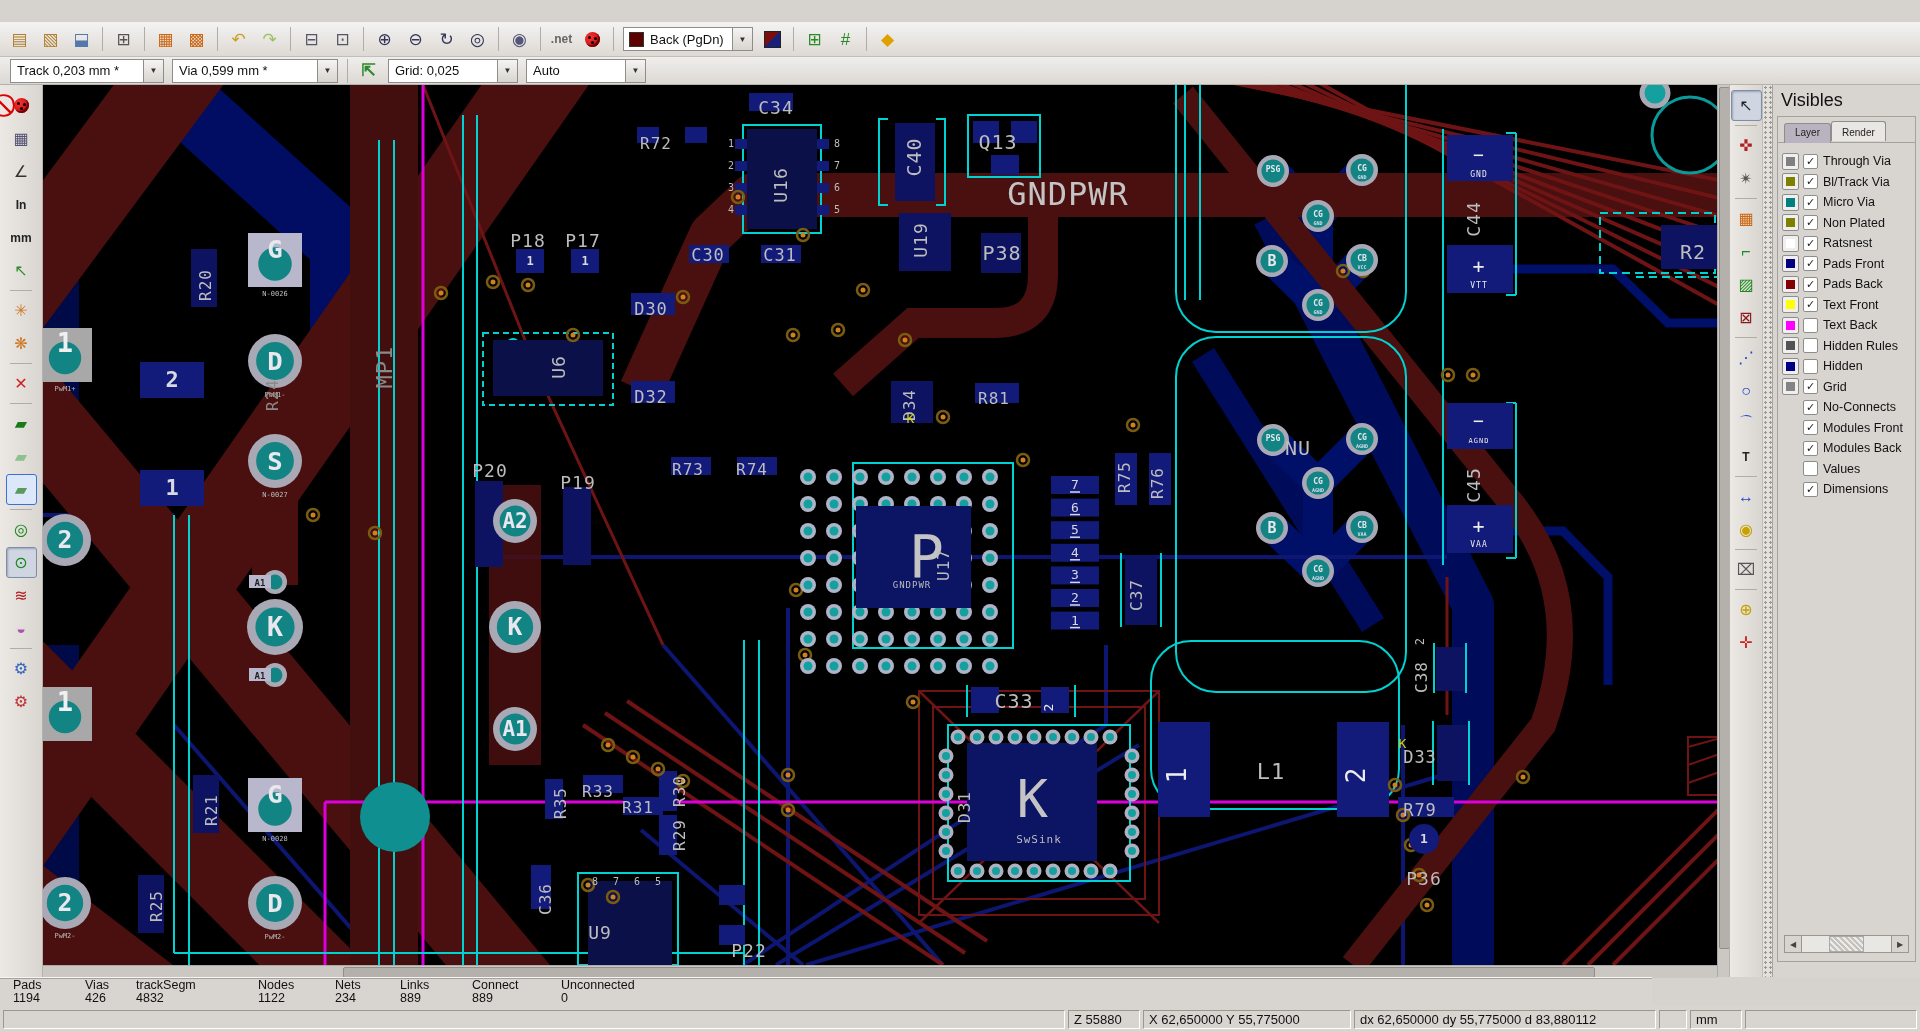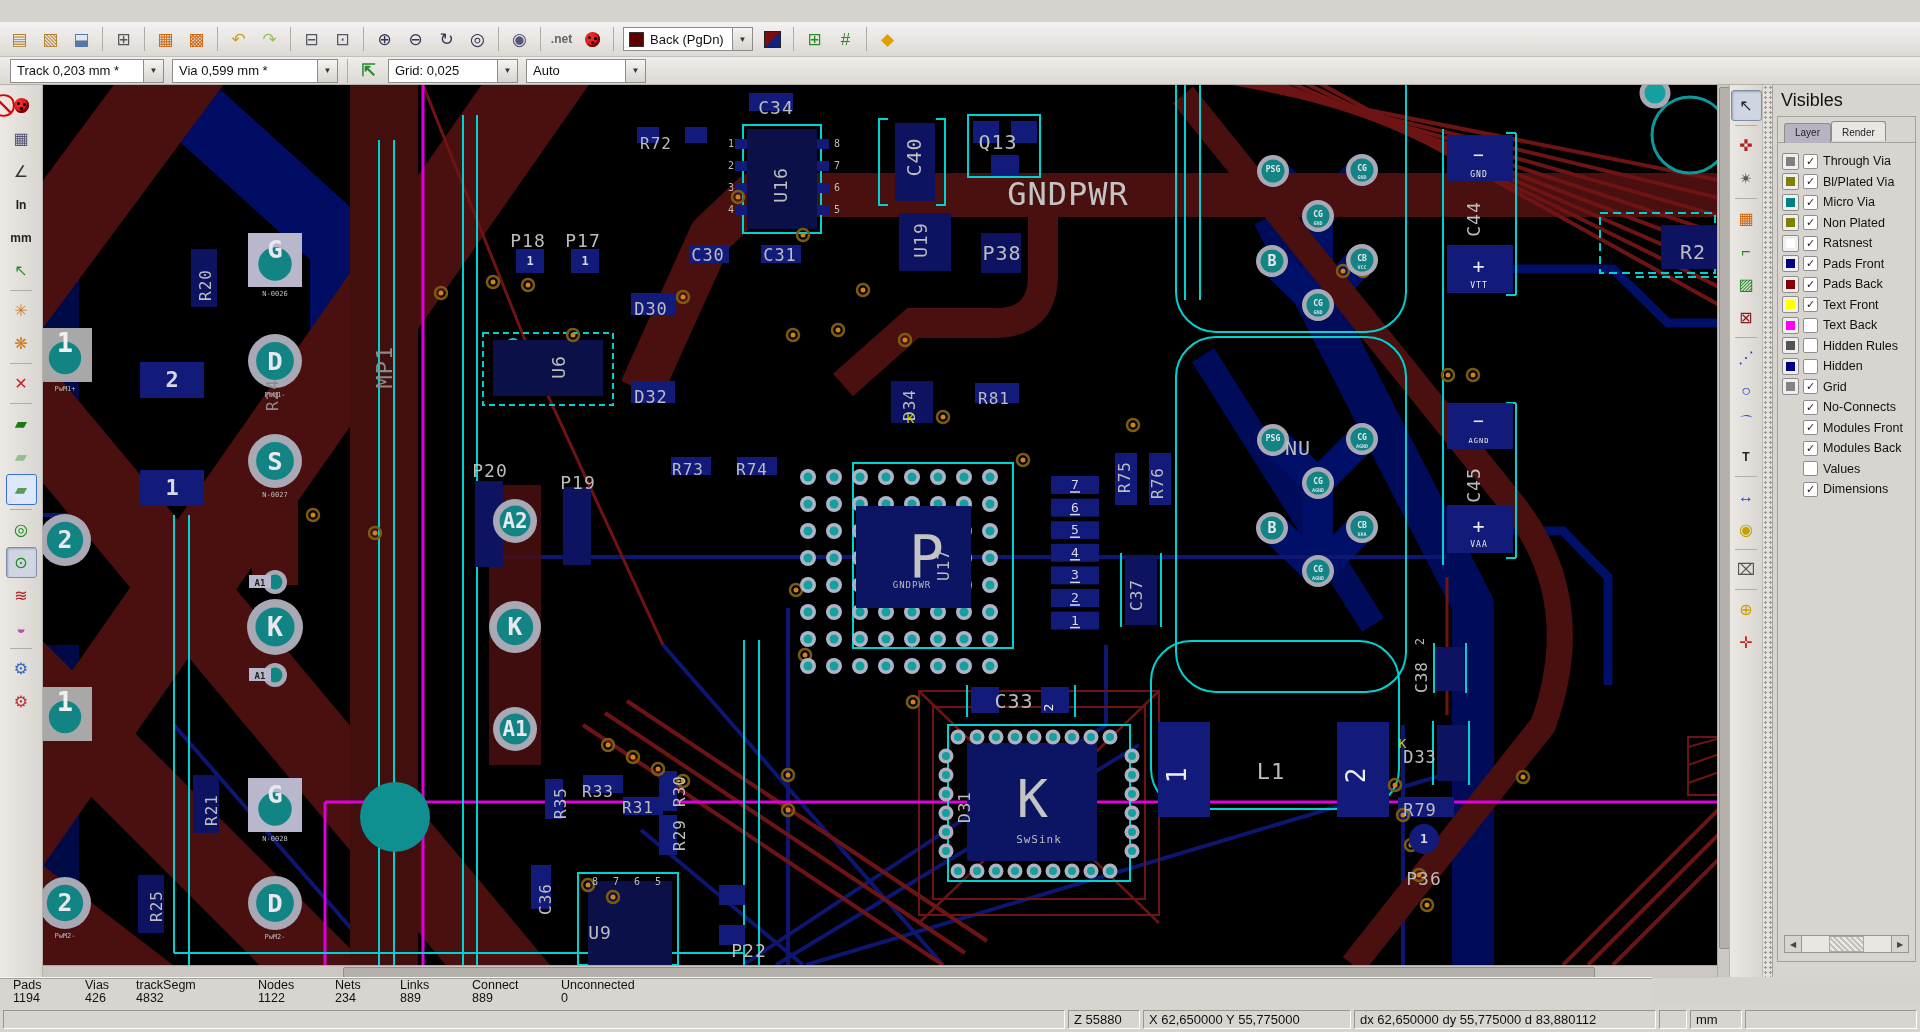--- a/index.html
+++ b/index.html
@@ -1028,21 +1028,21 @@
               <span class="c" style="background: rgb(128, 128, 128);"></span>
             </span>
             <span class="vcheck">✓</span>
             <span class="vlabel">Through Via</span>
           </div>
           <div class="vrow">
             <span class="vswatch">
               <span class="c" style="background: rgb(128, 128, 0);"></span>
             </span>
             <span class="vcheck">✓</span>
-            <span class="vlabel">Bl/Plated Via</span>
+            <span class="vlabel">Bl/Track Via</span>
           </div>
           <div class="vrow">
             <span class="vswatch">
               <span class="c" style="background: rgb(0, 128, 128);"></span>
             </span>
             <span class="vcheck">✓</span>
             <span class="vlabel">Micro Via</span>
           </div>
           <div class="vrow">
             <span class="vswatch">

